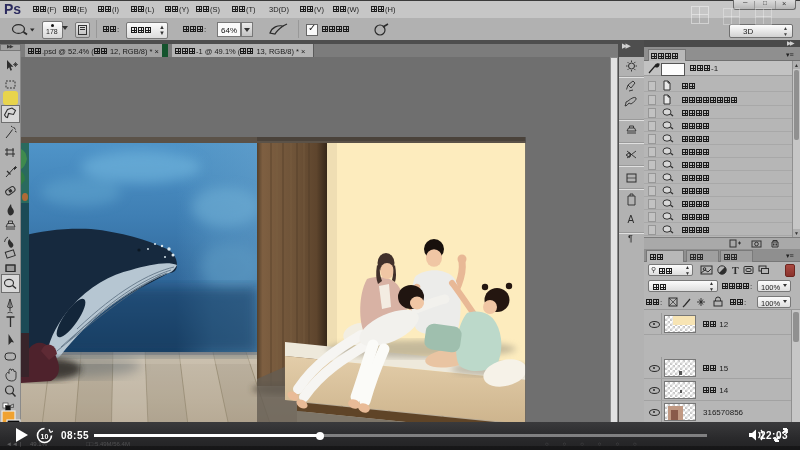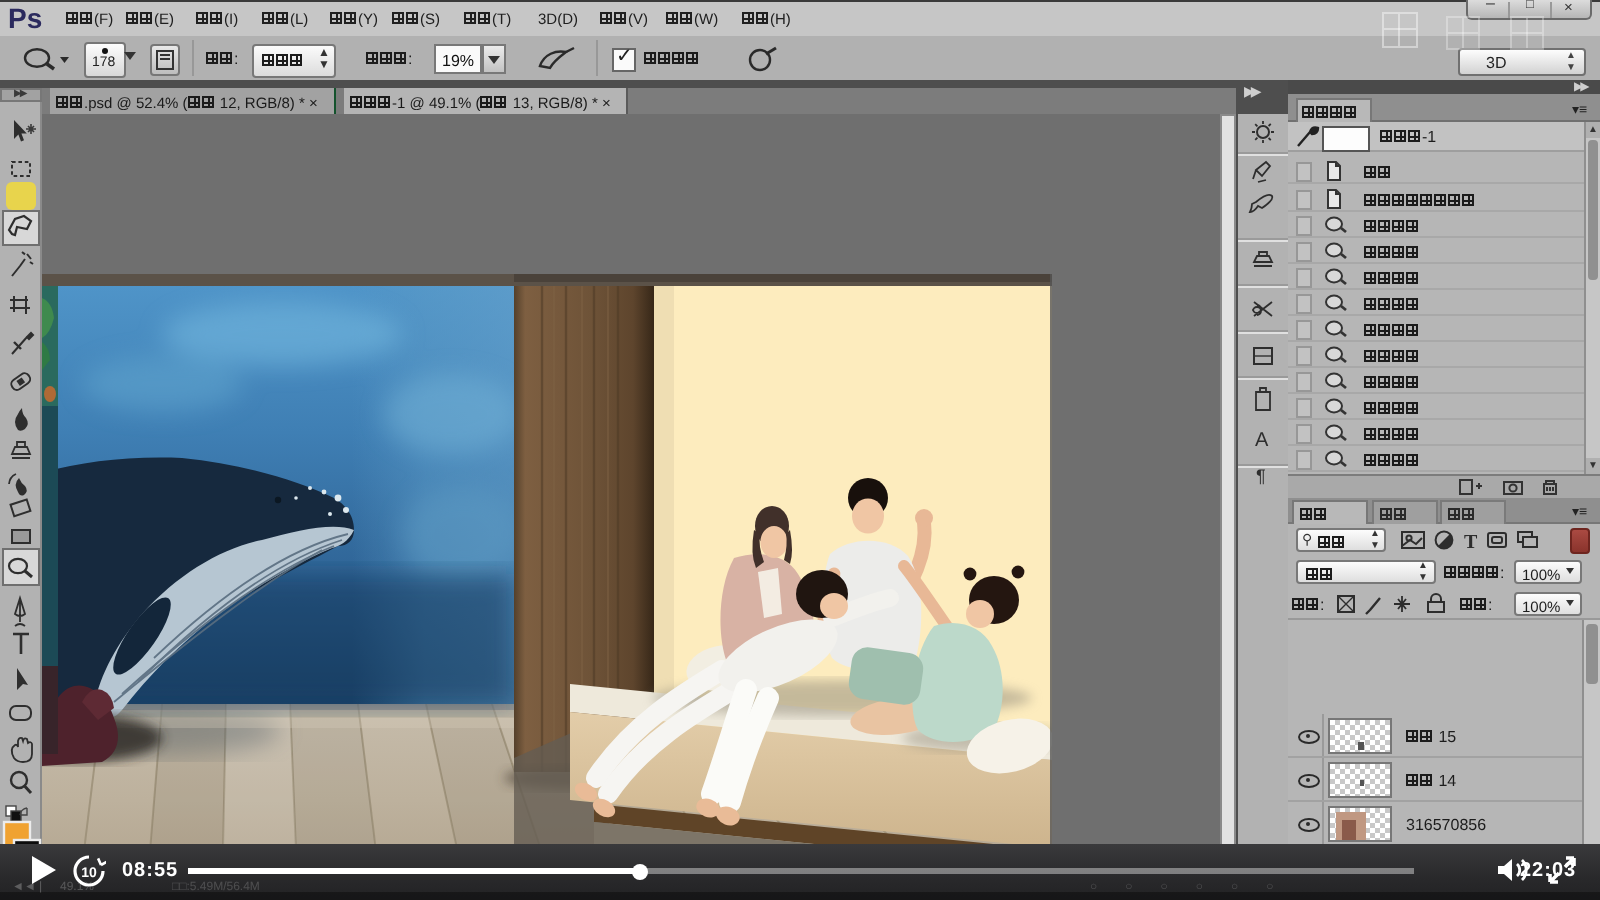--- a/index.html
+++ b/index.html
@@ -77,21 +77,21 @@
   <div class="abs" style="left:96px;top:2px;width:1px;height:18px;background:#989898;"></div>
 
   <div class="abs txt" style="left:103px;top:7px;font-size:8px;"><i class="k"></i><i class="k"></i>:</div>
   <div class="abs" style="left:126px;top:4px;width:40px;height:15px;background:linear-gradient(#fbfbfb,#dcdcdc);border:1px solid #787878;border-radius:2px;font-size:8px;color:#1c1c1c;">
     <span class="abs" style="left:4px;top:3px;"><i class="k"></i><i class="k"></i><i class="k"></i></span>
     <span class="abs" style="left:32px;top:1px;font-size:6px;color:#333;">▲<br>▼</span>
   </div>
 
   <div class="abs txt" style="left:183px;top:7px;font-size:8px;"><i class="k"></i><i class="k"></i><i class="k"></i>:</div>
   <div class="abs" style="left:217px;top:4px;width:24px;height:15px;background:#fafafa;border:1px solid #787878;box-sizing:border-box;font-size:8px;color:#111;">
-        <span class="abs" style="left:3px;top:3px;">19%</span>
+        <span class="abs" style="left:3px;top:3px;">64%</span>
       </div>
   <div class="abs" style="left:241px;top:4px;width:12px;height:15px;background:linear-gradient(#ececec,#c2c2c2);border:1px solid #787878;box-sizing:border-box;">
     <div class="abs" style="left:2px;top:5px;width:0;height:0;border-left:3px solid transparent;border-right:3px solid transparent;border-top:4px solid #333;"></div>
   </div>
 
   <svg class="abs" style="left:268px;top:5px;" width="22" height="13" viewBox="0 0 22 13">
     <path d="M2,10 C4,4 10,2 15,3 C11,6 8,9 7,11 Z" fill="none" stroke="#2a2a2a" stroke-width="1.2"></path>
     <path d="M15,3 L19,1" stroke="#2a2a2a" stroke-width="1.2"></path>
   </svg>
   <div class="abs" style="left:298px;top:2px;width:1px;height:18px;background:#989898;"></div>
@@ -108,21 +108,21 @@
 
   <div class="abs" style="left:729px;top:6px;width:64px;height:14px;background:linear-gradient(#fdfdfd,#d2d2d2);border:1px solid #707070;border-radius:2px;box-sizing:border-box;font-size:9px;color:#222;">
     <span class="abs" style="left:13px;top:2px;font-size:8px;">3D</span>
     <span class="abs" style="left:53px;top:0px;font-size:5px;color:#444;">▲<br>▼</span>
   </div>
 </div>
 <div class="abs" style="left:0;top:40px;width:800px;height:4px;background:#4e4e4e;"></div>
 
 <div class="abs" style="left:0;top:44px;width:644px;height:13px;background:#7c7c7c;"></div>
 <div id="tabs" style="font-size:7.5px;color:#1a1a1a;">
-  <div class="abs" style="left:25px;top:44px;width:143px;height:13px;background:#a2a2a2;border-right:1px solid #14532d;box-sizing:border-box;">
+  <div class="abs" style="left:25px;top:44px;width:143px;height:13px;background:#a2a2a2;border-right:6px solid #14532d;box-sizing:border-box;">
     <span class="abs" style="left:3px;top:3px;white-space:nowrap;"><i class="k"></i><i class="k"></i>.psd @ 52.4% (<i class="k"></i><i class="k"></i> 12, RGB/8) * ×</span>
   </div>
   <div class="abs" style="left:172px;top:44px;width:142px;height:13px;background:#b4b4b4;border-right:1px solid #5a5a5a;box-sizing:border-box;">
     <span class="abs" style="left:3px;top:3px;white-space:nowrap;"><i class="k"></i><i class="k"></i><i class="k"></i>-1 @ 49.1% (<i class="k"></i><i class="k"></i> 13, RGB/8) * ×</span>
   </div>
 </div>
 
 <div class="abs" style="left:0;top:44px;width:21px;height:7px;background:#a2a2a2;border:1px solid #777;box-sizing:border-box;">
       <span class="abs" style="left:6px;top:-2.5px;font-size:5px;color:#3a3a3a;letter-spacing:-1px;">▶▶</span>
     </div>
@@ -586,20 +586,27 @@
       </g>
     </svg>
     <span class="abs" style="left:86px;top:4px;"><i class="k" style="width:6px;height:6.5px;"></i><i class="k" style="width:6px;height:6.5px;"></i>:</span>
     <div class="abs" style="left:113px;top:2px;width:34px;height:12px;background:linear-gradient(#fcfcfc,#dedede);border:1px solid #787878;border-radius:2px;box-sizing:border-box;">
       <span class="abs" style="left:3px;top:1.5px;font-size:7.5px;">100%</span>
       <span class="abs" style="left:25px;top:3px;width:0;height:0;border-left:2.5px solid transparent;border-right:2.5px solid transparent;border-top:3.5px solid #333;"></span>
     </div>
   </div>
 
   <div id="lrows" class="abs" style="left:0;top:270px;width:147px;height:140px;background:#b6b6b6;overflow:hidden;">
+    <div class="lrow" style="top:3px;">
+          <span class="leye"></span>
+          <span class="lthumb cb">
+            <span class="abs" style="left:8px;top:0;width:24px;height:9px;background:#f7e4b4;"></span>
+          </span>
+          <span class="lname"><i class="k"></i><i class="k"></i> 12</span>
+        </div>
     <div class="lrow" style="top:47px;">
           <span class="leye"></span>
           <span class="lthumb cb">
             <span class="abs" style="left:14px;top:11px;width:3px;height:4px;background:#555;"></span>
           </span>
           <span class="lname"><i class="k"></i><i class="k"></i> 15</span>
         </div>
     <div class="lrow" style="top:69px;">
           <span class="leye"></span>
           <span class="lthumb cb">

